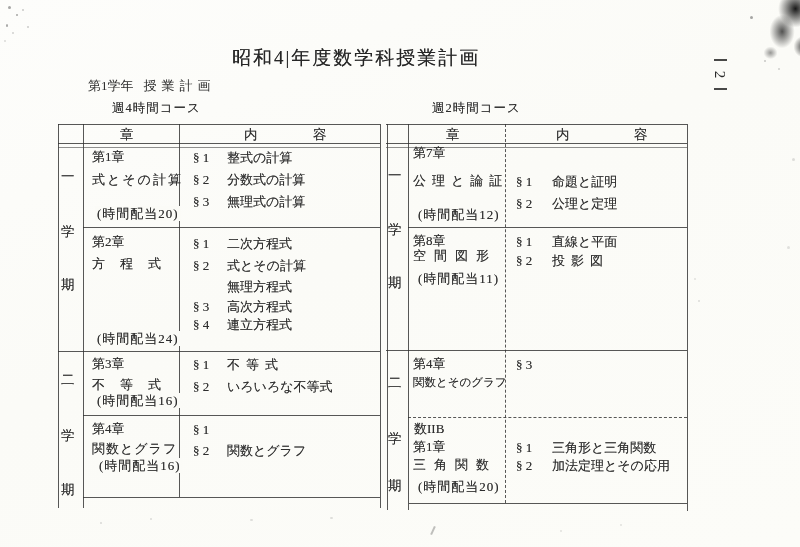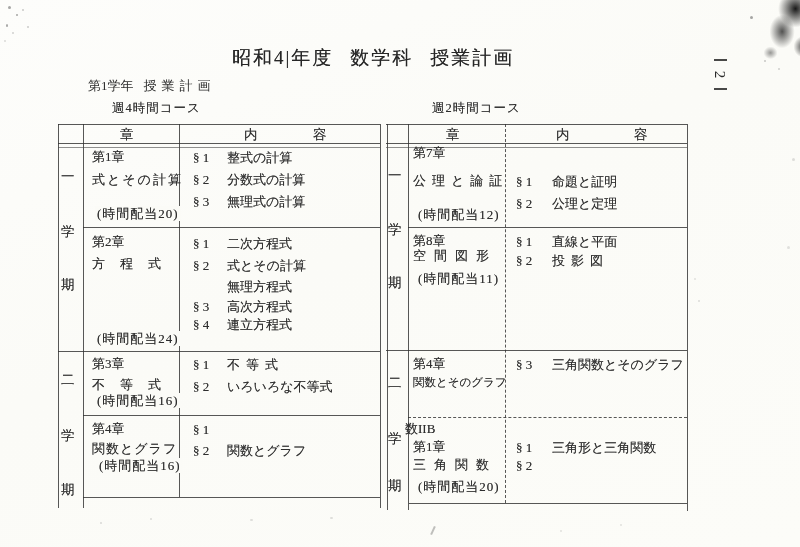--- a/index.html
+++ b/index.html
@@ -22,21 +22,21 @@
   .small{font-size:11.5px;letter-spacing:0;}
   .item{display:flex;}
   .itag-l{display:inline-block;width:34px;}
   .itag-r{display:inline-block;width:36px;}
   .hours{background:#fbfbf7;padding:0 2px;}
   .vl{position:absolute;width:0;border-left:1.5px solid rgba(50,50,50,.82);}
   .vl.dash{border-left-style:dashed;}
   .hl{position:absolute;height:0;border-top:1.5px solid rgba(50,50,50,.82);}
   .hl.thin{border-top-width:1px;border-top-color:rgba(70,70,70,.6);}
   .hl.dash{border-top-style:dashed;}
-  .title-row{position:absolute;left:232px;top:45px;display:flex;gap:17px;
+  .title-row{position:absolute;left:232px;top:45px;display:flex;
      font-size:19px;letter-spacing:2px;color:#262626;text-shadow:0 0 .6px rgba(30,30,30,.6);}
   .subtitle-row{position:absolute;left:88px;top:77px;display:flex;gap:10px;font-size:13px;}
   .pagenum{position:absolute;left:711px;top:59px;width:18px;display:flex;
      flex-direction:column;align-items:center;gap:5px;}
   .pagenum .dash{width:13px;height:2px;background:rgba(40,40,40,.85);}
   .pagenum .digit{font-size:15px;transform:rotate(90deg);color:#2a2a2a;}
   .blob{position:absolute;left:756px;top:-8px;width:58px;height:76px;
      background:
        radial-gradient(ellipse 24px 26px at 68% 22%, rgba(12,12,12,.95), rgba(12,12,12,0) 72%),
        radial-gradient(ellipse 18px 24px at 45% 52%, rgba(25,25,25,.75), rgba(0,0,0,0) 70%),
@@ -200,32 +200,32 @@
   <div class="t item" style="left:516px;top:253px">
       <span class="itag-r">§ 2</span>
       <span class="ls6">投影図</span>
     </div>
   <div class="t hours ls1" style="left:416px;top:271px">(時間配当11)</div>
 
   <div class="t" style="left:413px;top:356px">第4章</div>
   <div class="t small" style="left:413px;top:375px">関数とそのグラフ</div>
   <div class="t item" style="left:516px;top:357px">
       <span class="itag-r">§ 3</span>
-      <span>三角関数とそのグラフ</span>
-    </div>
-
-  <div class="t" style="left:405px;top:421px">数IIB</div>
+    </div>
+
+  <div class="t" style="left:414px;top:421px">数IIB</div>
   <div class="t" style="left:413px;top:439px">第1章</div>
   <div class="t ls8" style="left:413px;top:457px">三角関数</div>
   <div class="t item" style="left:516px;top:440px">
       <span class="itag-r">§ 1</span>
       <span>三角形と三角関数</span>
     </div>
   <div class="t item" style="left:516px;top:458px">
       <span class="itag-r">§ 2</span>
+      <span>加法定理とその応用</span>
     </div>
   <div class="t hours ls1" style="left:416px;top:479px">(時間配当20)</div>
 
   <div class="blob"></div>
   <div class="spk" style="left:8px;top:6px;width:3px;height:3px"></div>
   <div class="spk" style="left:16px;top:14px;width:2px;height:2px"></div>
   <div class="spk" style="left:6px;top:24px;width:2px;height:3px"></div>
   <div class="spk" style="left:22px;top:9px;width:2px;height:2px;opacity:.6"></div>
   <div class="spk" style="left:12px;top:32px;width:2px;height:2px;opacity:.5"></div>
   <div class="spk" style="left:27px;top:26px;width:1.5px;height:1.5px;opacity:.5"></div>

